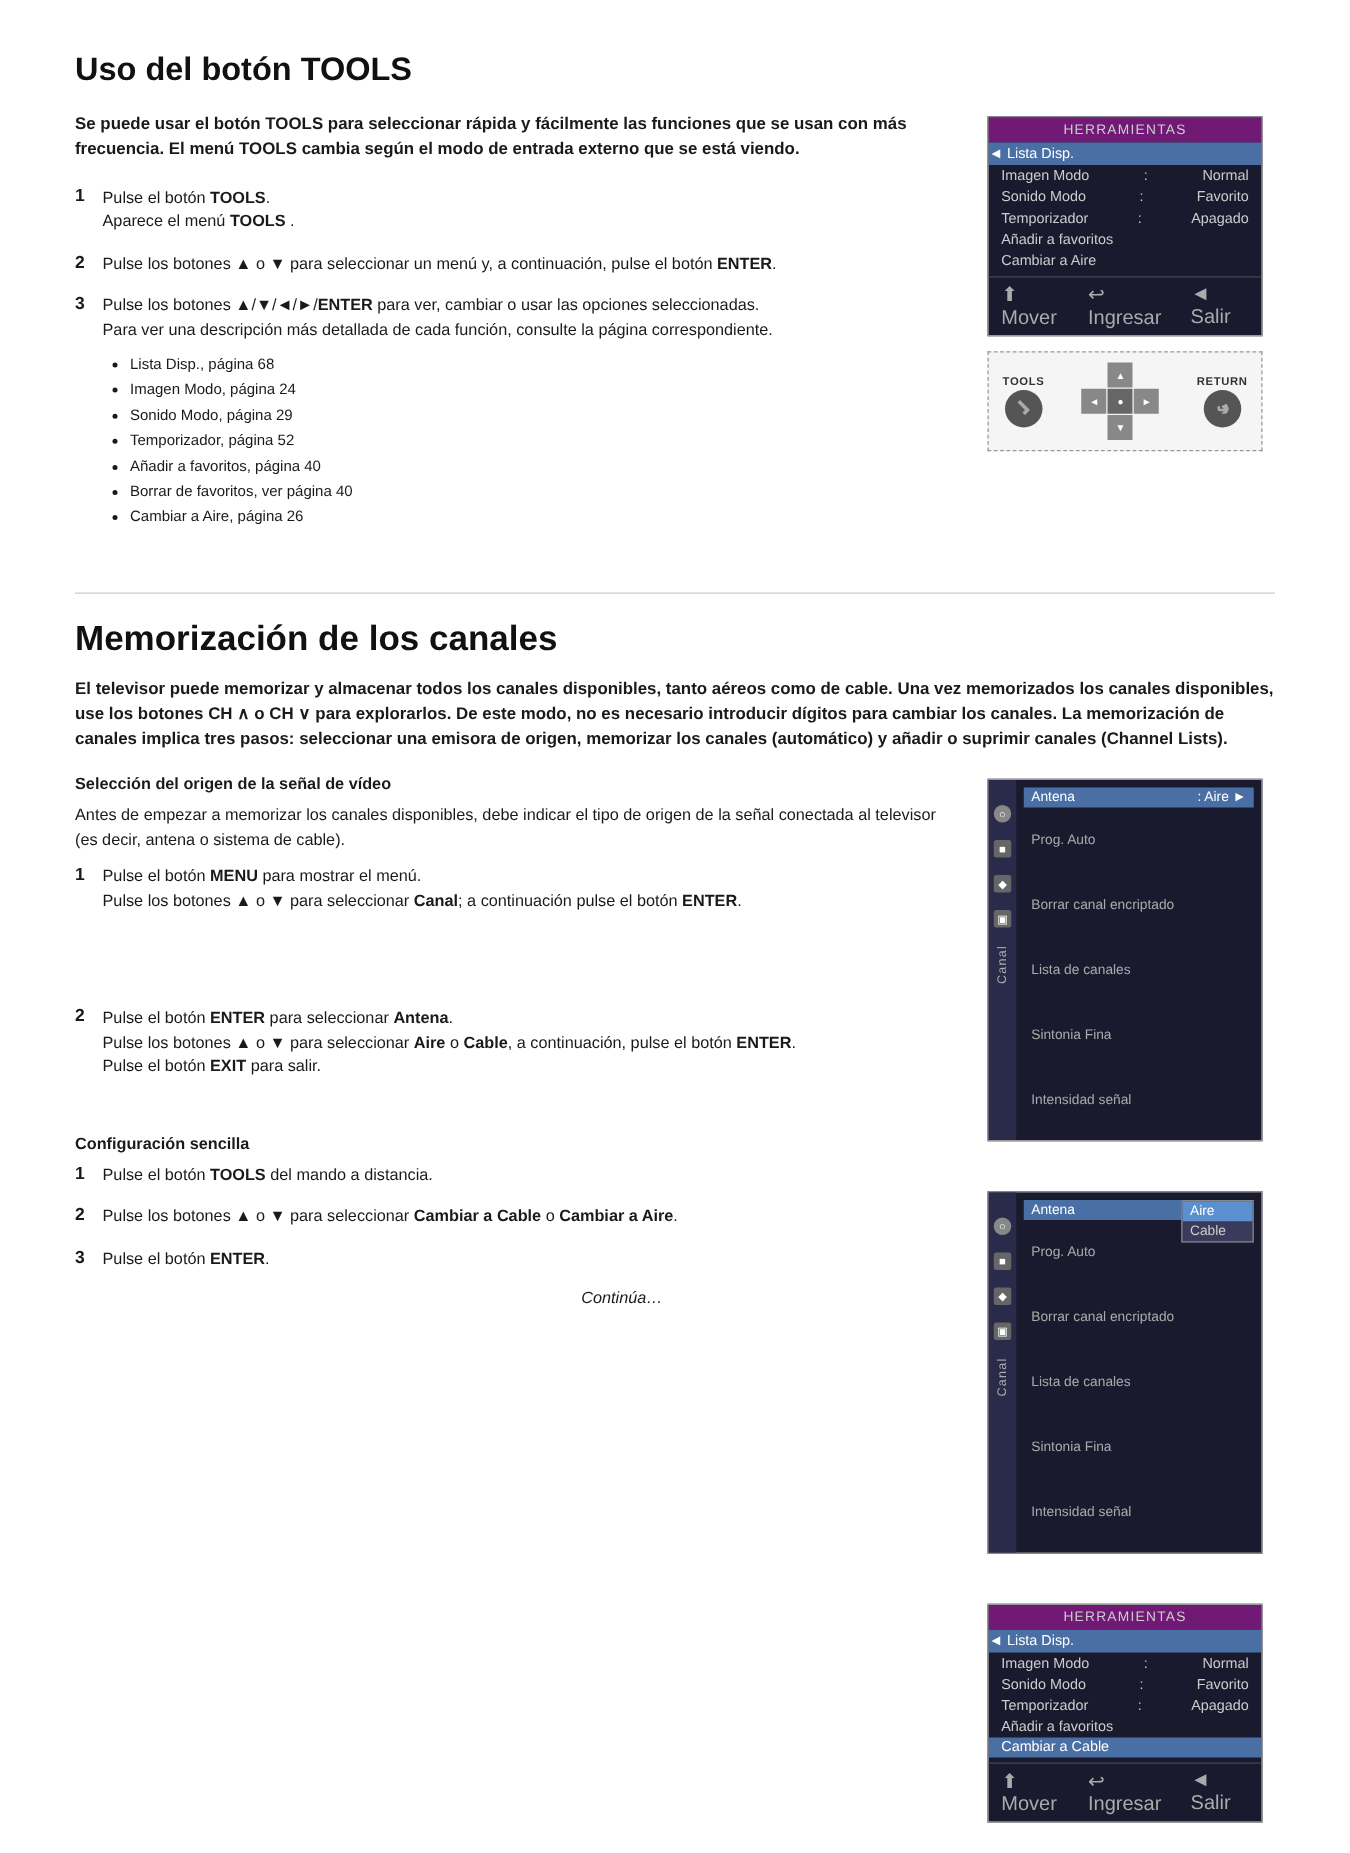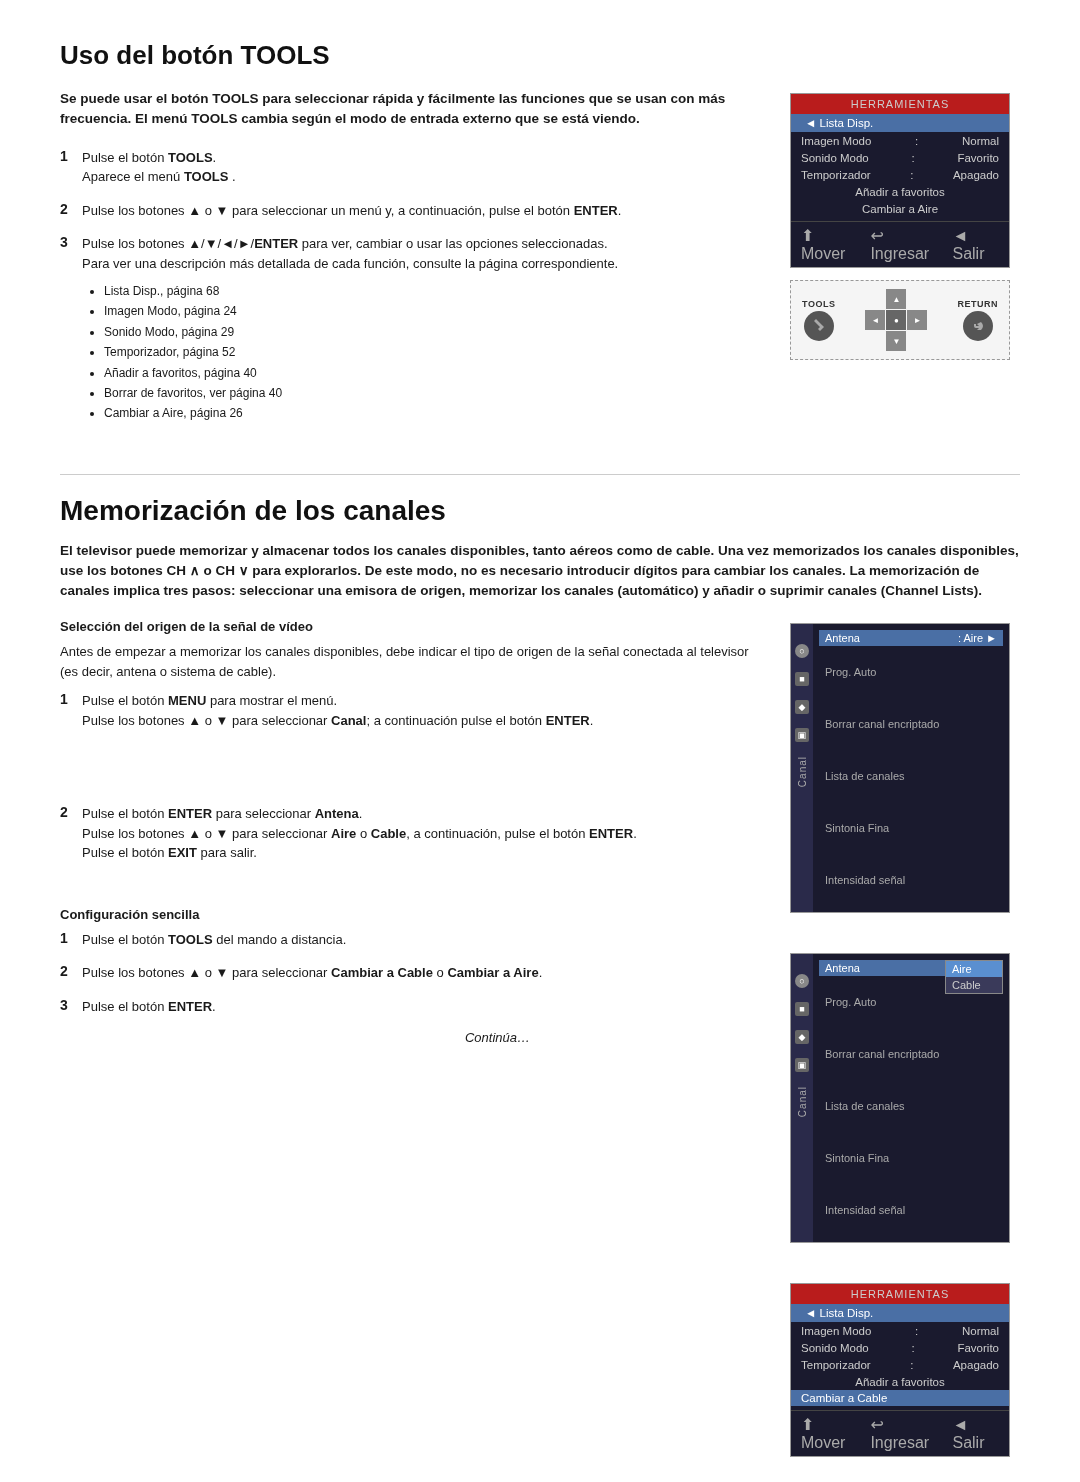--- a/index.html
+++ b/index.html
@@ -81,42 +81,41 @@
     .tv-menu-panel {
       border: 1px solid #999;
       background: #1a1a2e;
       color: #fff;
       width: 220px;
       padding: 0;
       font-size: 11.5px;
     }
     .tv-menu-title {
       text-align: center;
-      background: #b91c1c;
+      background: #701a75;
       color: #ccc;
       padding: 4px;
       font-size: 11px;
       letter-spacing: 1px;
     }
     .tv-menu-highlighted {
       background: #4a6fa5;
       color: #fff;
-      padding: 3px 14px;
+      padding: 3px 0;
       font-size: 11.5px;
     }
     .tv-menu-row {
       display: flex;
       justify-content: space-between;
       padding: 2.5px 10px;
       color: #ccc;
     }
     .tv-menu-row-left {
       padding: 2.5px 10px;
       color: #ccc;
-      text-align: center;
     }
     .tv-menu-footer {
       display: flex;
       justify-content: flex-end;
       gap: 14px;
       padding: 4px 10px;
       font-size: 16px;
       color: #aaa;
       border-top: 1px solid #444;
       margin-top: 4px;

